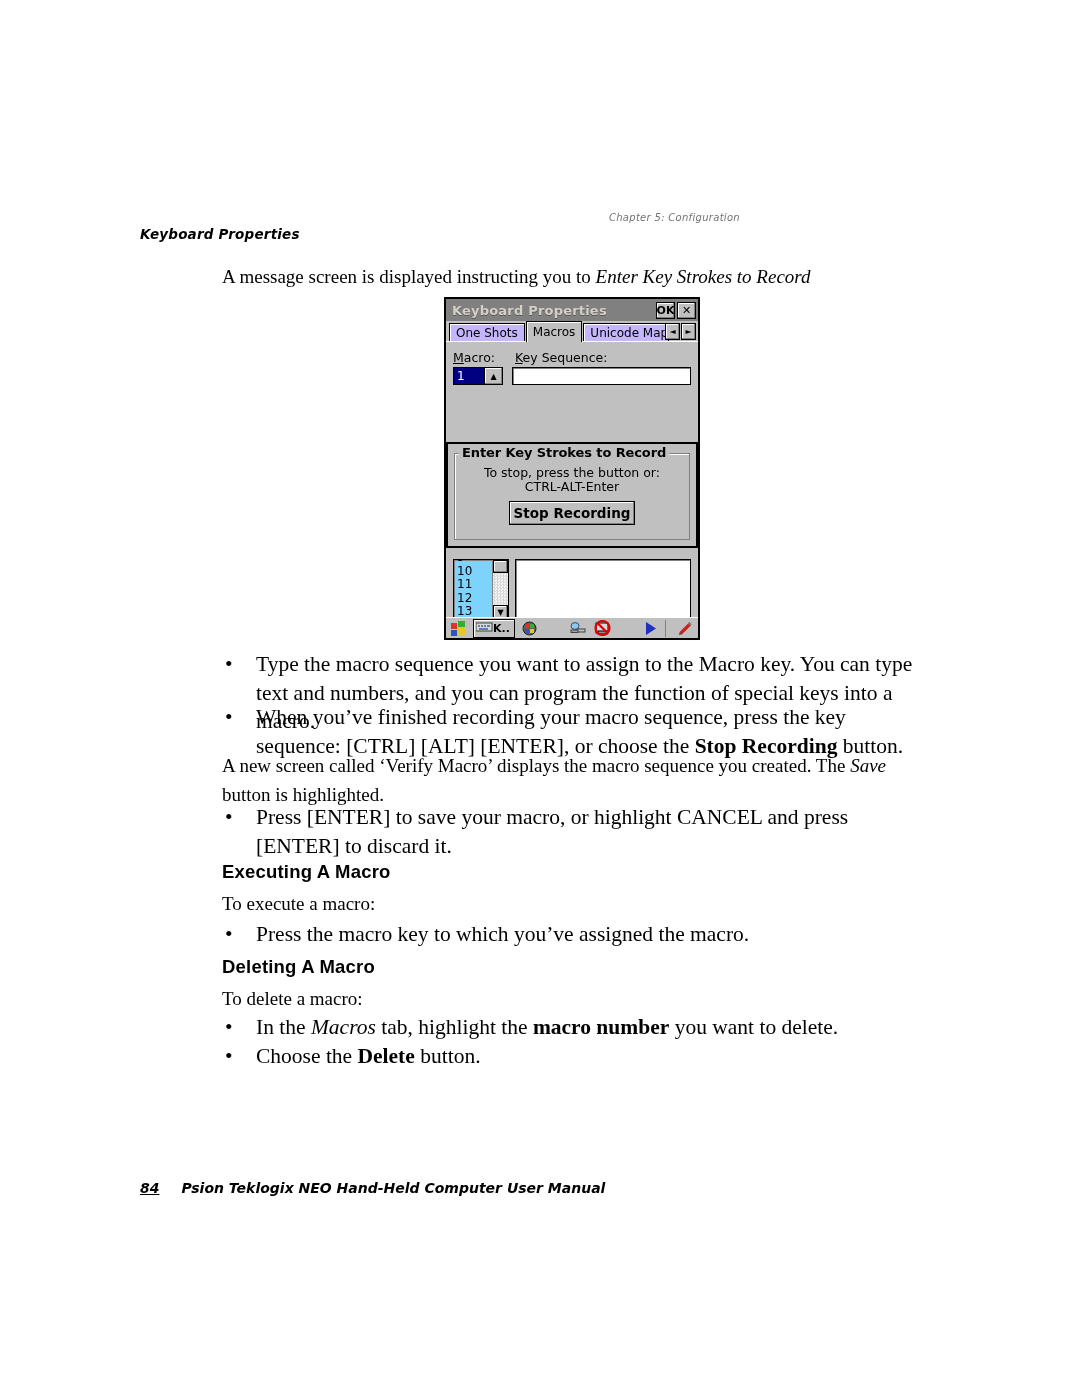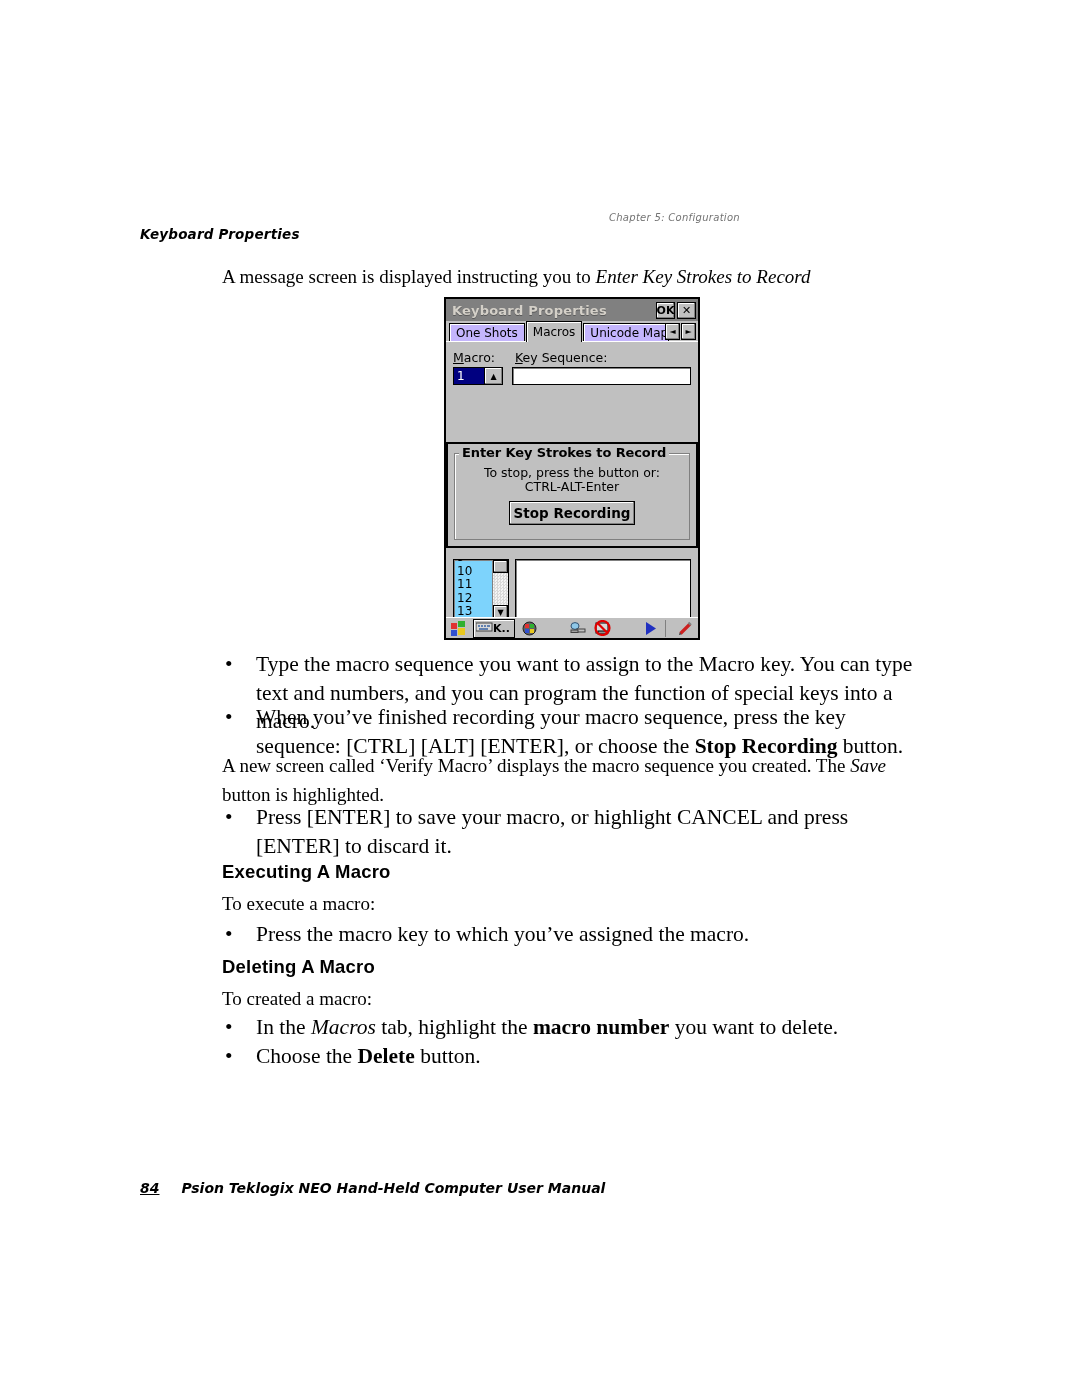--- a/index.html
+++ b/index.html
@@ -629,21 +629,21 @@
 
 <div class="para" style="left:222px; top:890px; width:600px;">To execute a macro:</div>
 
 <div class="bullet-row" style="left:222px; top:920px; width:700px;">
   <div class="bullet-dot">•</div>
   <div class="bullet-text">Press the macro key to which you’ve assigned the macro.</div>
 </div>
 
 <h3 class="section" style="left:222px; top:956px;">Deleting A Macro</h3>
 
-<div class="para" style="left:222px; top:985px; width:600px;">To created a macro:</div>
+<div class="para" style="left:222px; top:985px; width:600px;">To delete a macro:</div>
 
 <div class="bullet-row" style="left:222px; top:1013px; width:720px;">
   <div class="bullet-dot">•</div>
   <div class="bullet-text"><span>In the </span><span class="it">Macros</span><span> tab, highlight the </span><span class="bd">macro number</span><span> you want to delete.</span></div>
 </div>
 
 <div class="bullet-row" style="left:222px; top:1042px; width:700px;">
   <div class="bullet-dot">•</div>
   <div class="bullet-text"><span>Choose the </span><span class="bd">Delete</span><span> button.</span></div>
 </div>

